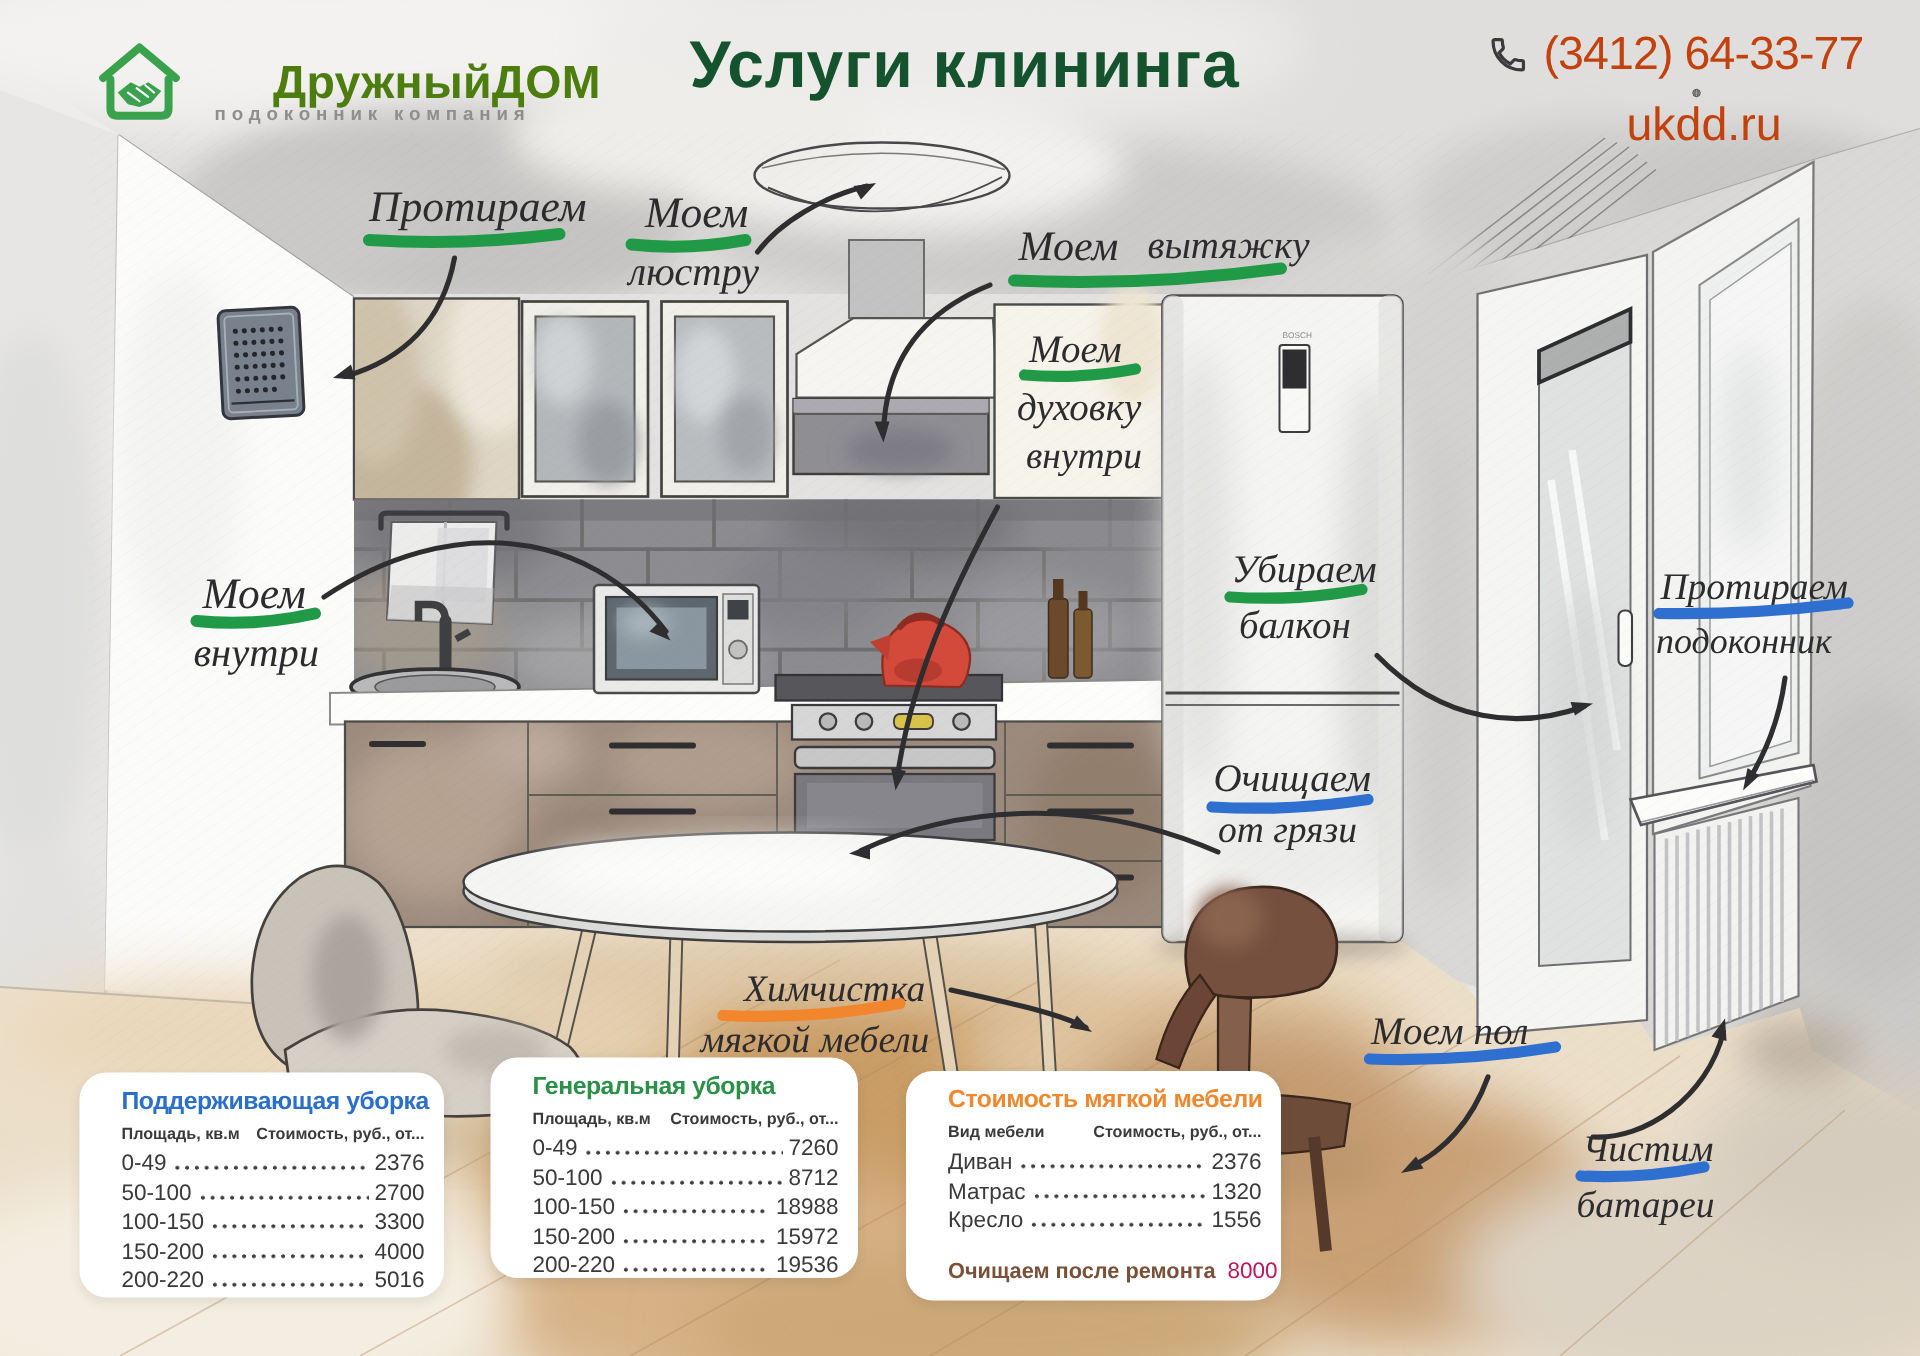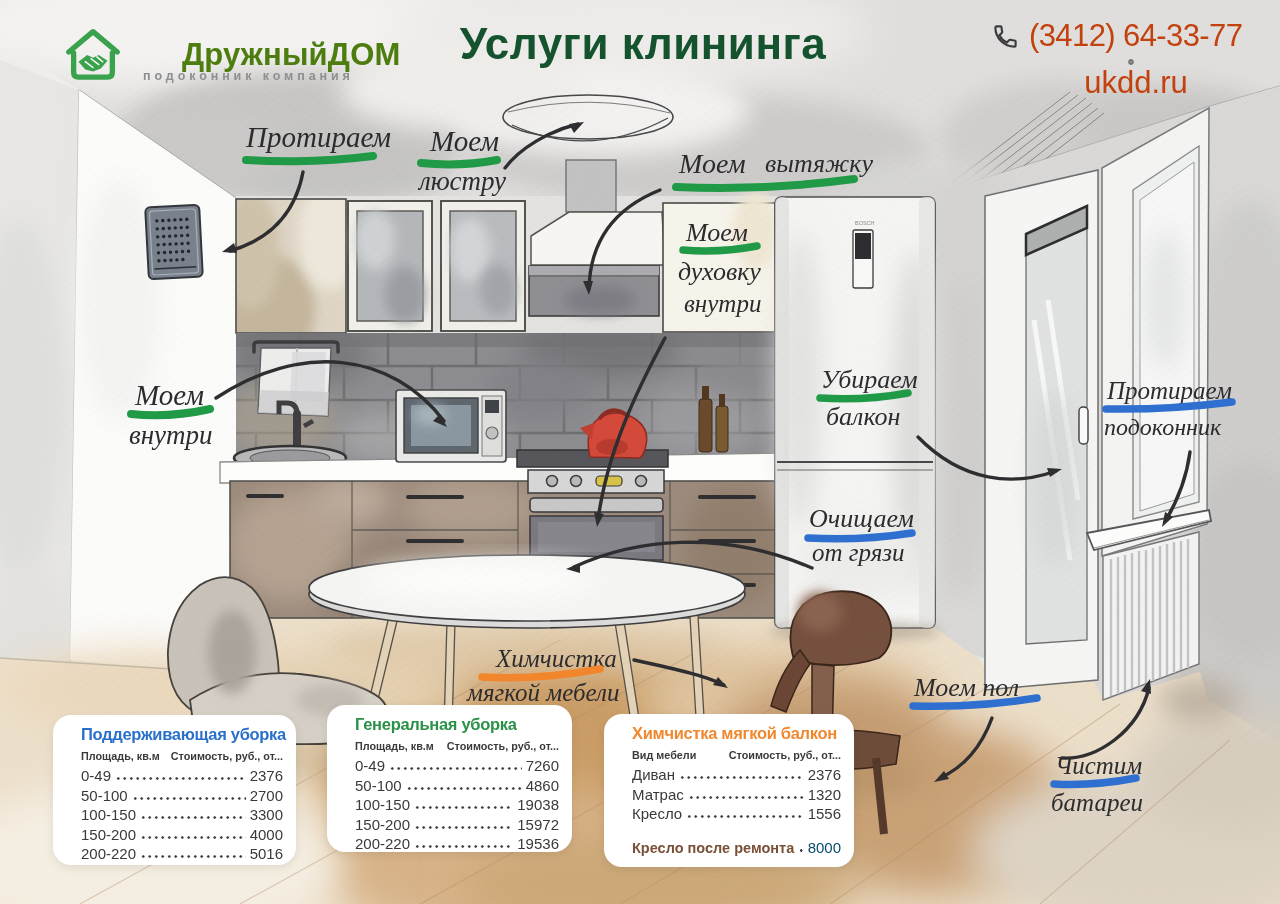--- a/index.html
+++ b/index.html
@@ -626,58 +626,58 @@
       <span>Стоимость, руб., от...</span>
     </div>
   <div class="prow">
       <span>0-49</span>
       <span class="dots"></span>
       <span>7260</span>
     </div>
   <div class="prow">
       <span>50-100</span>
       <span class="dots"></span>
-      <span>4860</span>
+      <span>8712</span>
     </div>
   <div class="prow">
       <span>100-150</span>
       <span class="dots"></span>
-      <span>19038</span>
+      <span>18988</span>
     </div>
   <div class="prow">
       <span>150-200</span>
       <span class="dots"></span>
       <span>15972</span>
     </div>
   <div class="prow">
       <span>200-220</span>
       <span class="dots"></span>
       <span>19536</span>
     </div>
 </div>
 
 <div class="pbox" style="left:604px;top:714px;width:250px;height:153px;">
-  <h3 style="color:#f0882f;">Химчистка мягкой балкон</h3>
+  <h3 style="color:#f0882f;">Стоимость мягкой мебели</h3>
   <div class="phead">
       <span>Вид мебели</span>
       <span>Стоимость, руб., от...</span>
     </div>
   <div class="prow">
       <span>Диван</span>
       <span class="dots"></span>
       <span>2376</span>
     </div>
   <div class="prow">
       <span>Матрас</span>
       <span class="dots"></span>
       <span>1320</span>
     </div>
   <div class="prow">
       <span>Кресло</span>
       <span class="dots"></span>
       <span>1556</span>
     </div>
   <div class="prow" style="margin-top:14px;font-weight:bold;color:#7a5038;font-size:14.5px;">
-      <span>Кресло после ремонта</span>
-      <span class="dots"></span>
-      <span style="font-weight:normal;color:#0c4a6e;font-size:15px;">8000</span>
+      <span>Очищаем после ремонта</span>
+      <span class="dots"></span>
+      <span style="font-weight:normal;color:#be185d;font-size:15px;">8000</span>
     </div>
 </div>
 
 </body></html>

